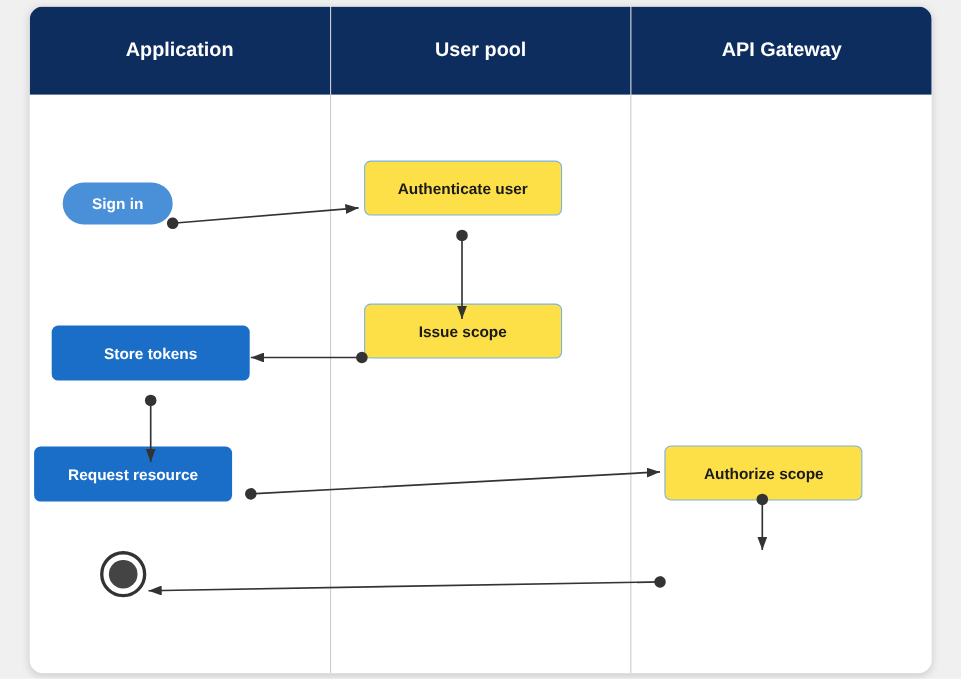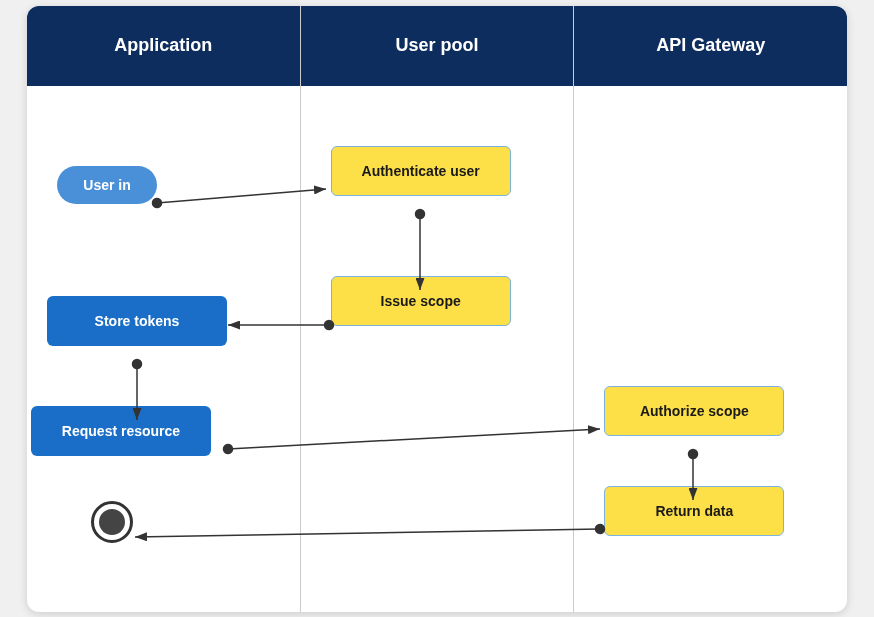--- a/index.html
+++ b/index.html
@@ -23,20 +23,21 @@
     }
     .lane {
       flex: 1;
       display: flex;
       flex-direction: column;
       border-right: 1px solid #ccc;
       position: relative;
     }
     .lane:last-child {
       border-right: none;
+      gap: 19px;
     }
     .lane-header {
       background: #0d2d5e;
       color: white;
       text-align: center;
       font-size: 18px;
       font-weight: bold;
       padding: 18px 10px;
       min-height: 80px;
       display: flex;
@@ -104,21 +105,21 @@
 
 <div class="diagram-container">
 
   <div class="lane">
     <div class="lane-header">
       <span>Application</span>
     </div>
     <div class="lane-body">
 
       <div class="node node-pill" style="left: 30px; top: 80px;">
-        <span>User in</span>
+        <span>Sign in</span>
       </div>
 
       <div class="node node-rect-dark" style="left: 20px; top: 210px;">
         <span>Store tokens</span>
       </div>
 
       <div class="node node-rect-dark" style="left: 4px; top: 320px;">
         <span>Request resource</span>
       </div>
 
@@ -147,23 +148,20 @@
   <div class="lane">
     <div class="lane-header">
       <span>API Gateway</span>
     </div>
     <div class="lane-body">
 
       <div class="node node-rect-light" style="left: 30px; top: 300px;">
         <span>Authorize scope</span>
       </div>
 
-      <div class="node node-rect-light" style="left: 30px; top: 400px;">
-        <span>Return data</span>
-      </div>
     </div>
   </div>
 
 </div>
 
 <svg style="position:fixed; top:0; left:0; pointer-events:none; z-index:10;" width="874" height="617" xmlns="http://www.w3.org/2000/svg">
   <defs>
     <marker id="arrowhead" markerWidth="8" markerHeight="6" refX="8" refY="3" orient="auto">
       <polygon points="0 0, 8 3, 0 6" fill="#333"></polygon>
     </marker>

